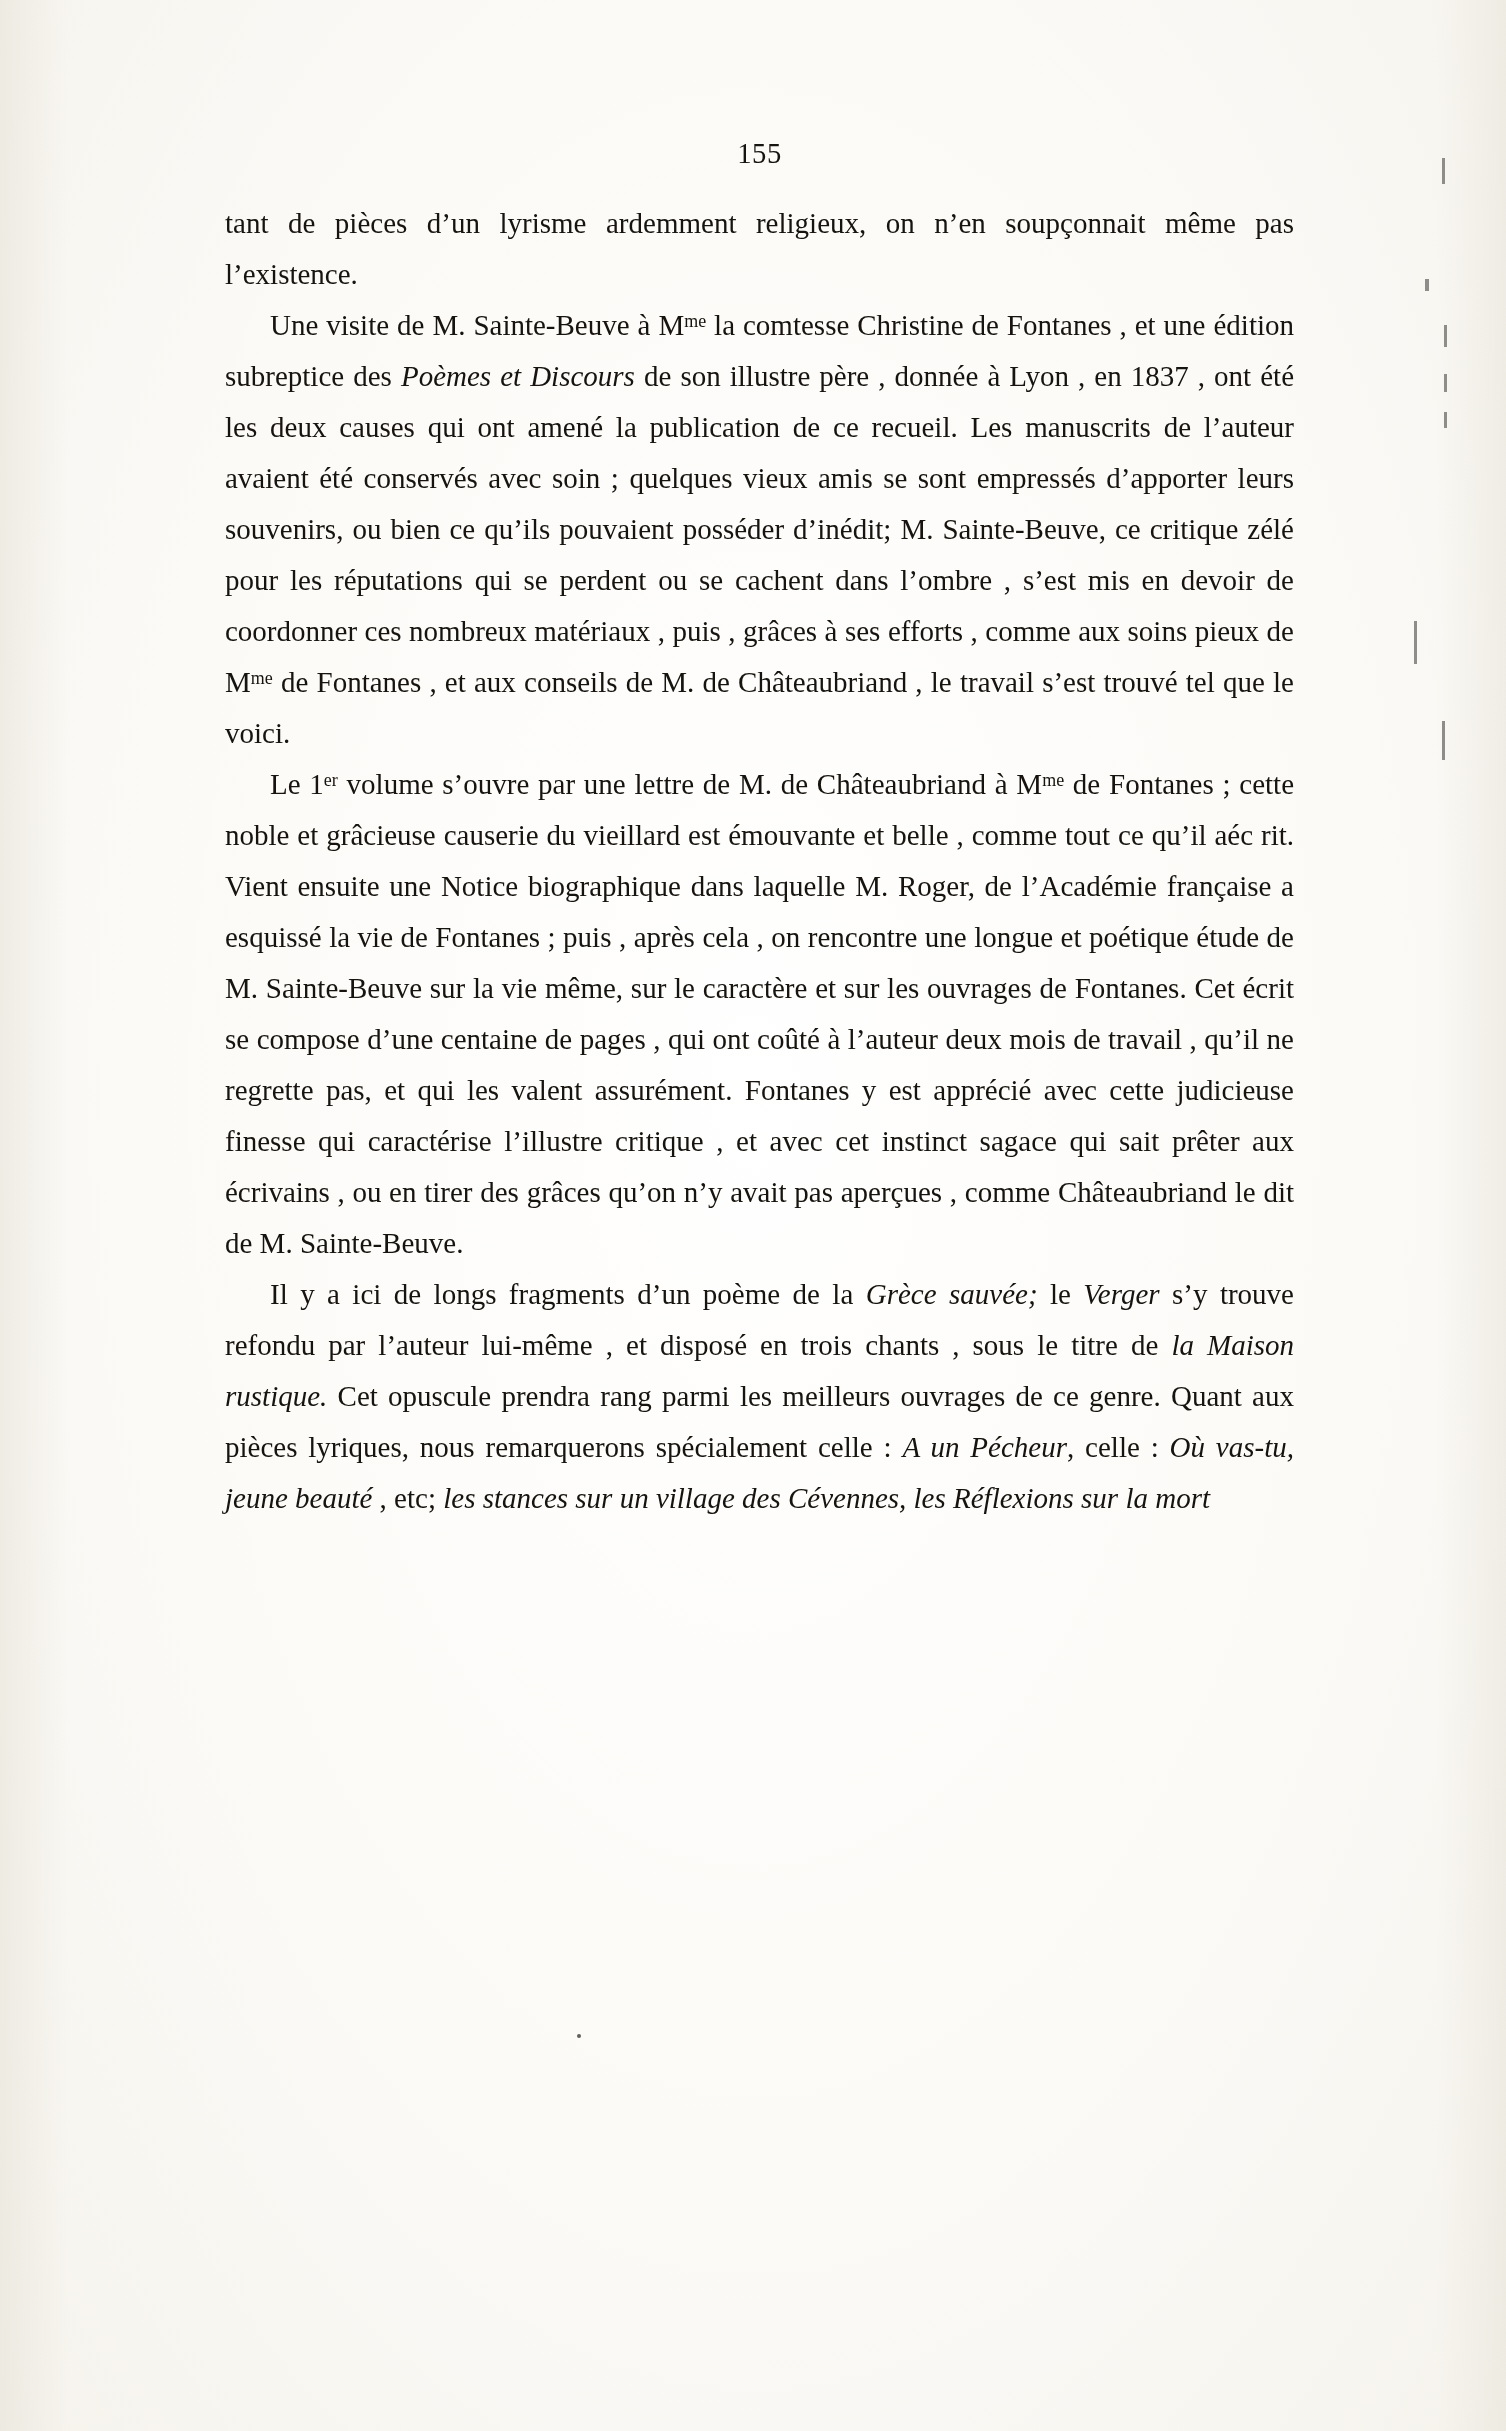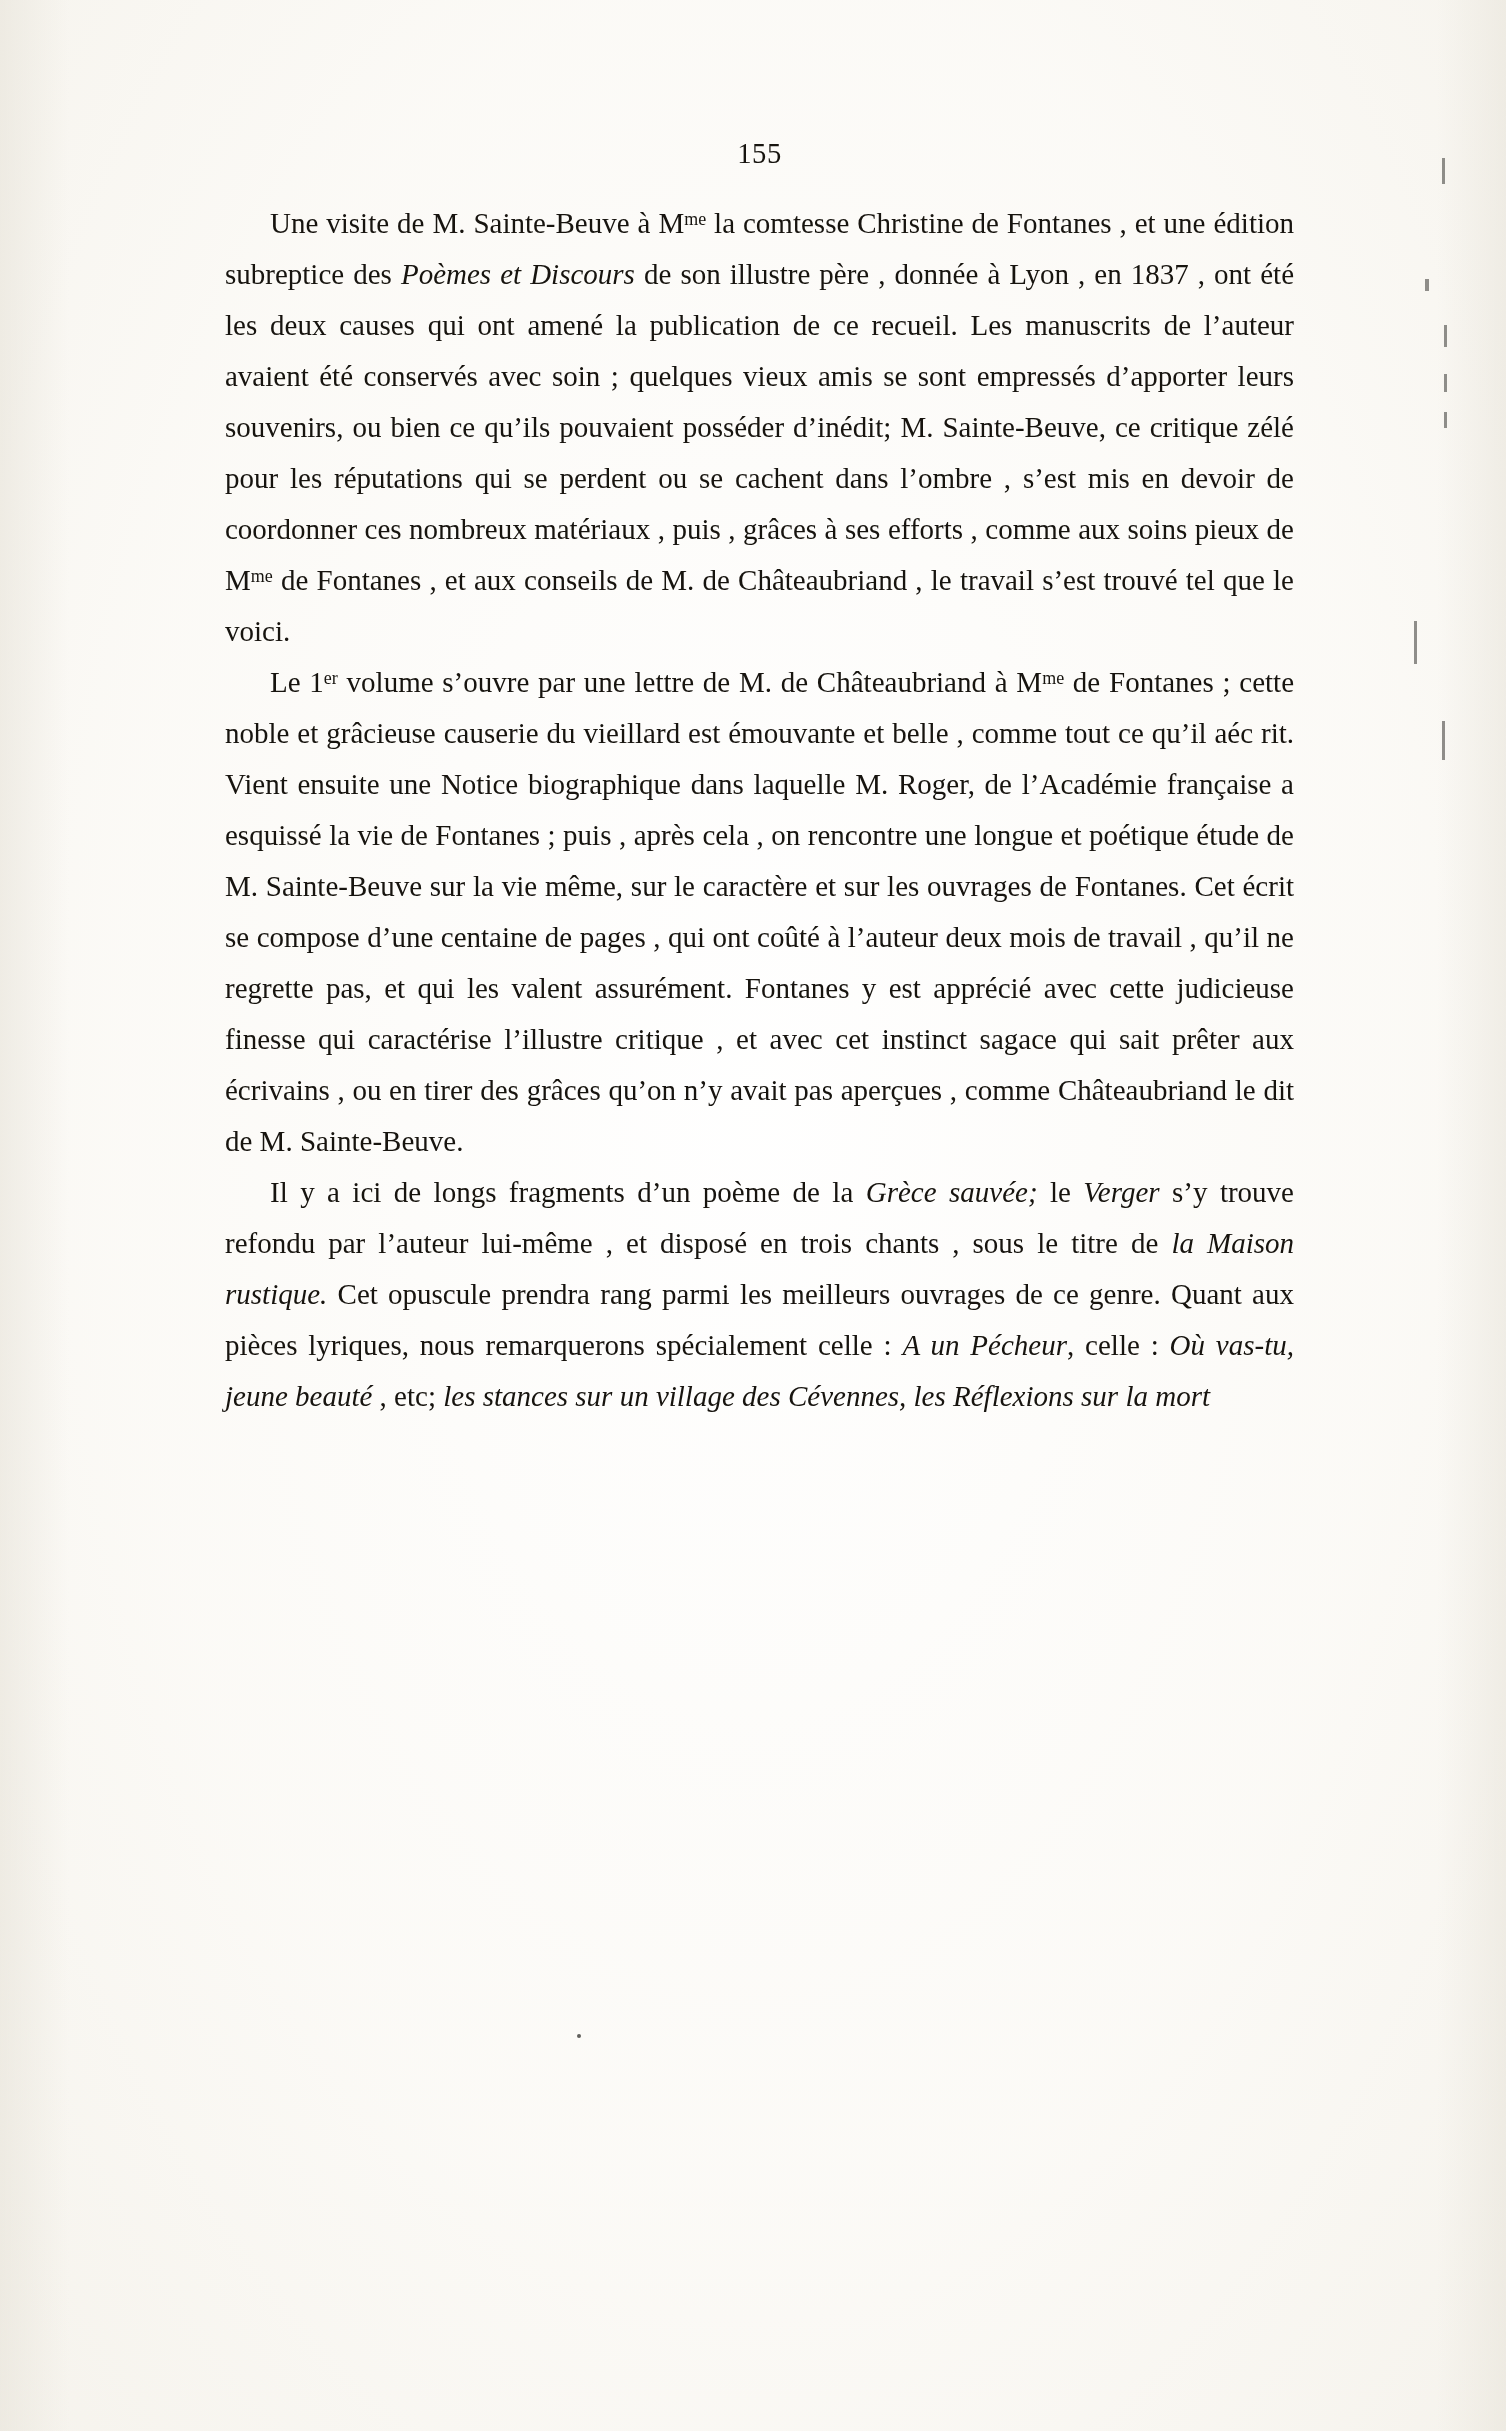--- a/index.html
+++ b/index.html
@@ -114,20 +114,21 @@
   <div class="margin-mark mark-b"></div>
   <div class="margin-mark mark-c"></div>
   <div class="margin-mark mark-d"></div>
   <div class="margin-mark mark-e"></div>
   <div class="margin-mark mark-f"></div>
   <div class="margin-mark mark-g"></div>
 
   <div class="content">
     <div class="folio">155</div>
     <div id="body-text">
+        <p class="para"><span>tant de pièces d’un lyrisme ardemment religieux, on n’en soupçonnait même pas l’existence.</span></p>
         <p class="para indent"><span>Une visite de M. Sainte-Beuve à M</span><sup>me</sup><span> la comtesse Christine de Fontanes , et une édition subreptice des </span><i>Poèmes et Discours</i><span> de son illustre père , donnée à Lyon , en 1837 , ont été les deux causes qui ont amené la publication de ce recueil. Les manuscrits de l’auteur avaient été conservés avec soin ; quelques vieux amis se sont empressés d’apporter leurs souvenirs, ou bien ce qu’ils pouvaient posséder d’inédit; M. Sainte-Beuve, ce critique zélé pour les réputations qui se perdent ou se cachent dans l’ombre , s’est mis en devoir de coordonner ces nombreux matériaux , puis , grâces à ses efforts , comme aux soins pieux de M</span><sup>me</sup><span> de Fontanes , et aux conseils de M. de Châteaubriand , le travail s’est trouvé tel que le voici.</span></p>
         <p class="para indent"><span>Le 1</span><sup>er</sup><span> volume s’ouvre par une lettre de M. de Châteaubriand à M</span><sup>me</sup><span> de Fontanes ; cette noble et grâcieuse causerie du vieillard est émouvante et belle , comme tout ce qu’il aéc rit. Vient ensuite une Notice biographique dans laquelle M. Roger, de l’Académie française a esquissé la vie de Fontanes ; puis , après cela , on rencontre une longue et poétique étude de M. Sainte-Beuve sur la vie même, sur le caractère et sur les ouvrages de Fontanes. Cet écrit se compose d’une centaine de pages , qui ont coûté à l’auteur deux mois de travail , qu’il ne regrette pas, et qui les valent assurément. Fontanes y est apprécié avec cette judicieuse finesse qui caractérise l’illustre critique , et avec cet instinct sagace qui sait prêter aux écrivains , ou en tirer des grâces qu’on n’y avait pas aperçues , comme Châteaubriand le dit de M. Sainte-Beuve.</span></p>
         <p class="para indent"><span>Il y a ici de longs fragments d’un poème de la </span><i>Grèce sauvée;</i><span> le </span><i>Verger</i><span> s’y trouve refondu par l’auteur lui-même , et disposé en trois chants , sous le titre de </span><i>la Maison rustique.</i><span> Cet opuscule prendra rang parmi les meilleurs ouvrages de ce genre. Quant aux pièces lyriques, nous remarquerons spécialement celle : </span><i>A un Pécheur</i><span>, celle : </span><i>Où vas-tu, jeune beauté</i><span> , etc; </span><i>les stances sur un village des Cévennes, les Réflexions sur la mort</i></p>
       </div>
   </div>
 
   <div class="dot-bottom"></div>
 </div>
 
 

